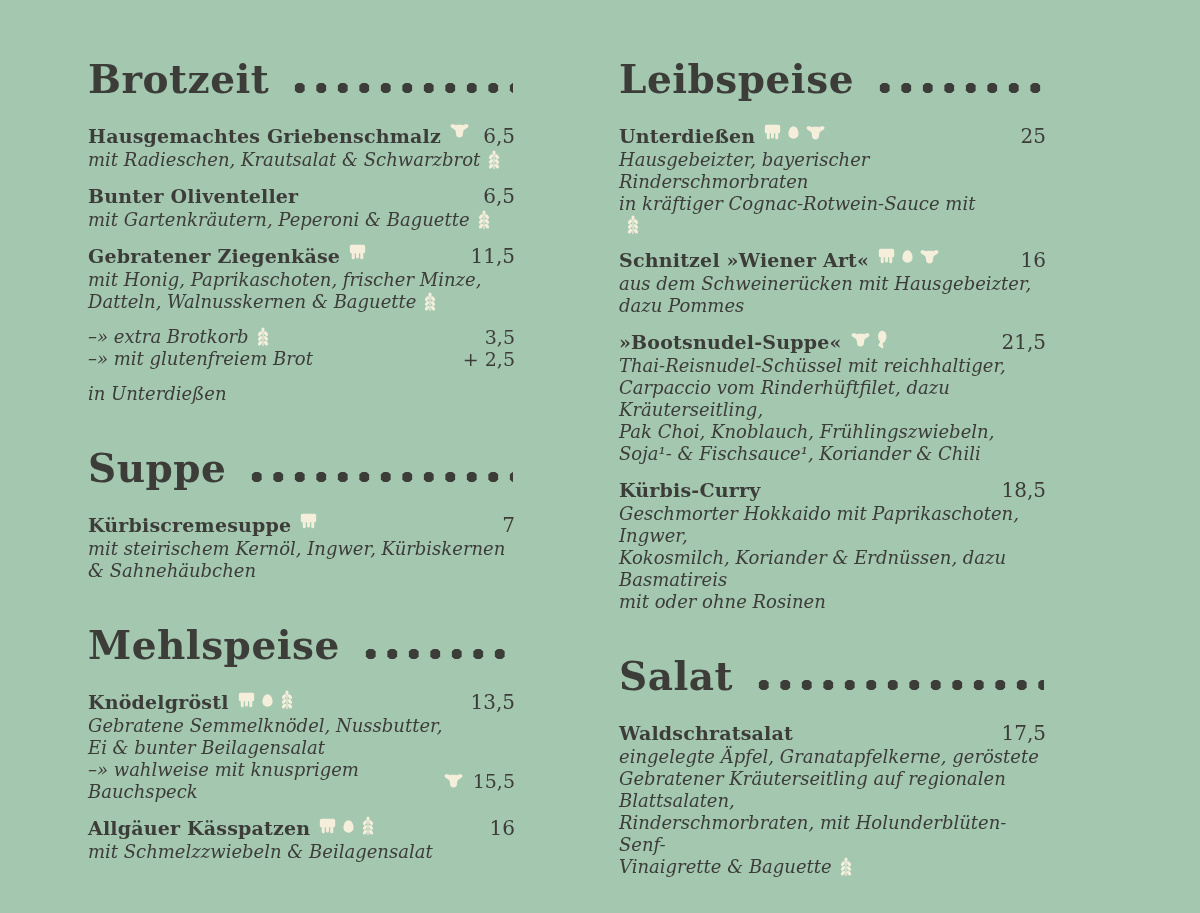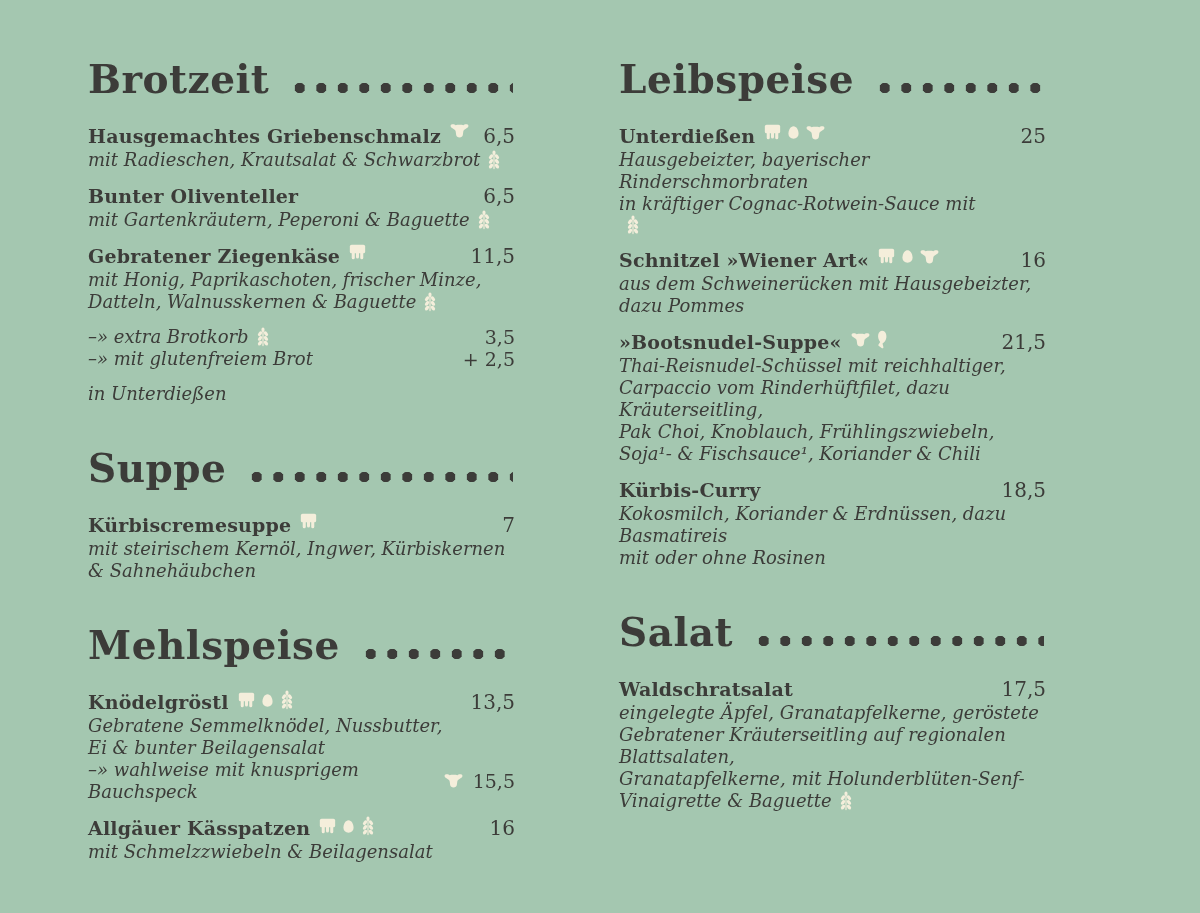--- a/index.html
+++ b/index.html
@@ -409,20 +409,24 @@
             </div>
   </div>
           <div class="block">
     <div class="title-row">
       <span class="item-title">Kürbis-Curry</span>
 
       <span class="price">18,5</span>
     </div>
     <div class="lines">
               <div class="desc-line">
+    <span class="line-text">Geschmorter Hokkaido mit Paprikaschoten, Ingwer,</span>
+
+  </div>
+              <div class="desc-line">
     <span class="line-text">Kokosmilch, Koriander &amp; Erdnüssen, dazu Basmatireis</span>
 
   </div>
               <div class="desc-line">
     <span class="line-text">mit oder ohne Rosinen</span>
 
   </div>
             </div>
   </div>
         </div>
@@ -442,21 +446,21 @@
     <div class="lines">
               <div class="desc-line">
     <span class="line-text">eingelegte Äpfel, Granatapfelkerne, geröstete</span>
 
   </div>
               <div class="desc-line">
     <span class="line-text">Gebratener Kräuterseitling auf regionalen Blattsalaten,</span>
 
   </div>
               <div class="desc-line">
-    <span class="line-text">Granatapfelkerne, mit Holunderblüten-Senf-</span>
+    <span class="line-text">Rinderschmorbraten, mit Holunderblüten-Senf-</span>
 
   </div>
               <div class="desc-line">
     <span class="line-text">Vinaigrette &amp; Baguette</span>
     <span class="icons">
                   <svg class="icon" width="14" height="20" viewBox="0 0 16 22" aria-hidden="true">
     <rect x="7.3" y="1.5" width="1.4" height="20" rx="0.7"></rect>
     <ellipse cx="8" cy="2.6" rx="1.8" ry="2.6"></ellipse>
     <ellipse cx="4.6" cy="7.2" rx="1.9" ry="3.1" transform="rotate(38 4.6 7.2)"></ellipse>
     <ellipse cx="11.4" cy="7.2" rx="1.9" ry="3.1" transform="rotate(-38 11.4 7.2)"></ellipse>

